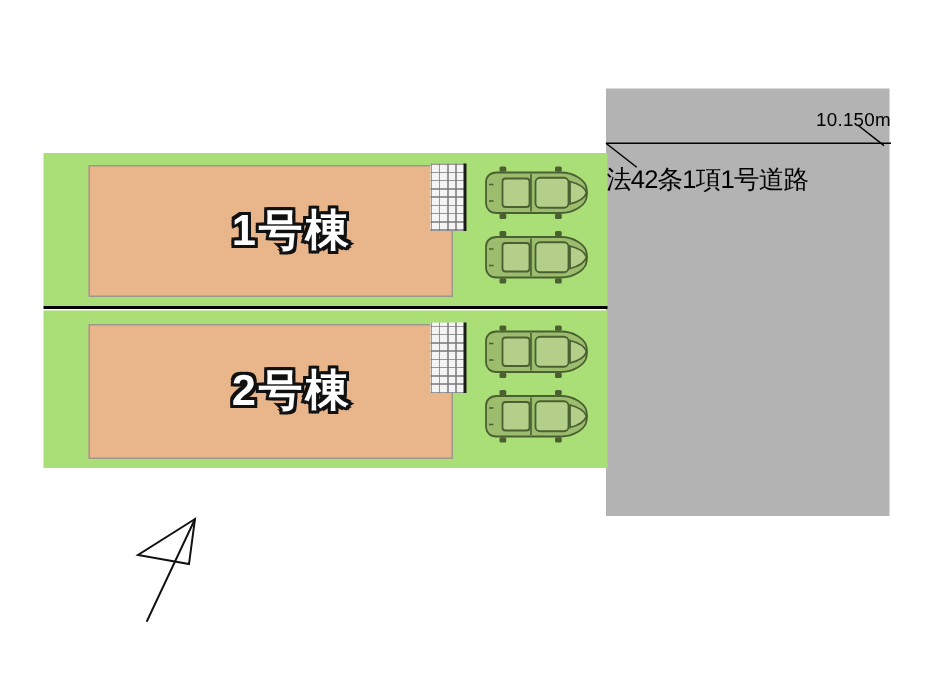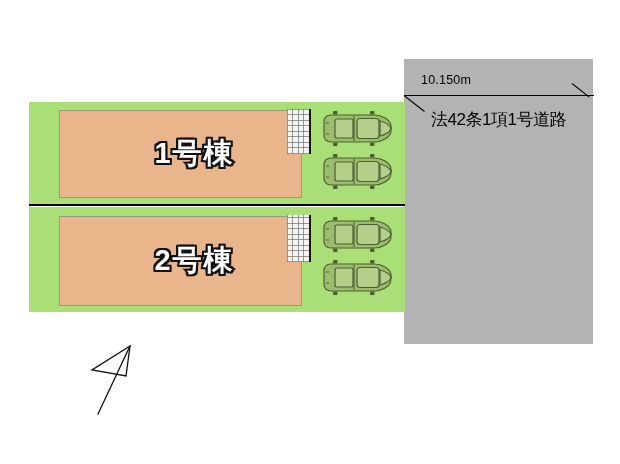--- a/index.html
+++ b/index.html
@@ -26,45 +26,44 @@
     top: 59px;
     width: 189px;
     height: 285px;
     background: #b3b3b3;
     box-sizing: border-box;
   }
   .road-label {
     position: absolute;
     left: 404px;
     width: 189px;
-    text-align: center;
     color: #000000;
     font-size: 17px;
     line-height: 1.35;
     letter-spacing: -0.5px;
     white-space: nowrap;
   }
   .road-label-line1 { top: 109px; }
   .road-label-line2 { top: 133px; }
 
   
   .dim-line {
     position: absolute;
     left: 404px;
     top: 95px;
     width: 190px;
     height: 0;
     border-top: 1.4px solid #000000;
   }
   .dim-text {
     position: absolute;
-    left: 421px;
+    left: 404px;
     top: 73px;
     width: 190px;
-    text-align: left;
+    text-align: right;
     font-size: 12.5px;
     color: #000000;
     letter-spacing: 0.2px;
   }
   .dim-tick {
     position: absolute;
     width: 22px;
     height: 0;
     border-top: 1.3px solid #000000;
   }

